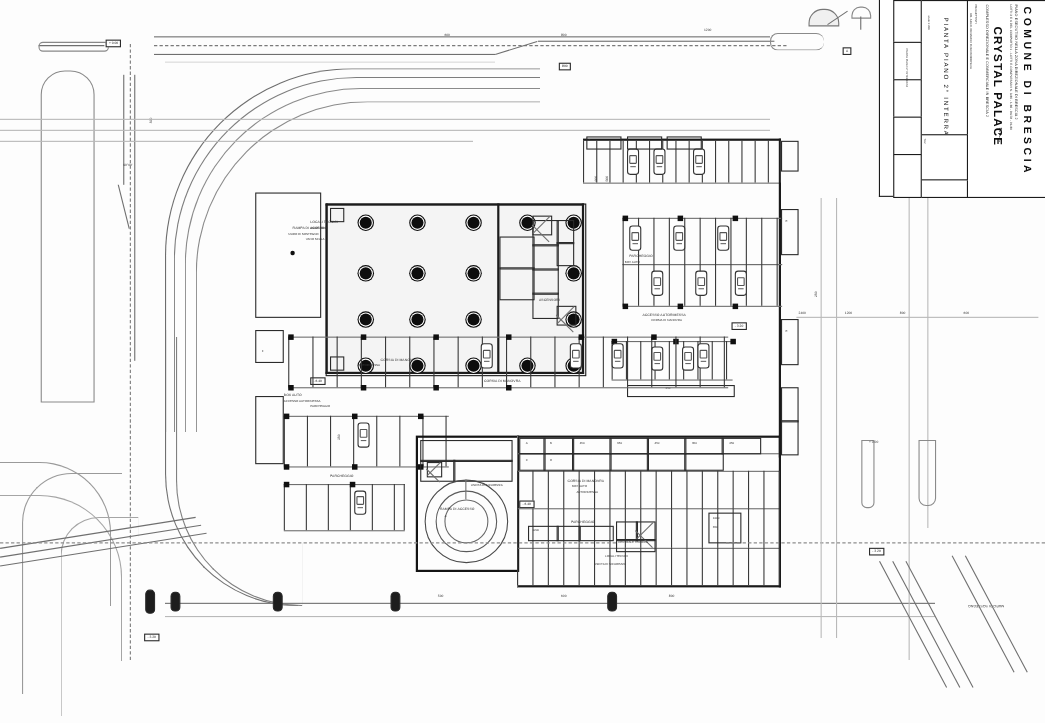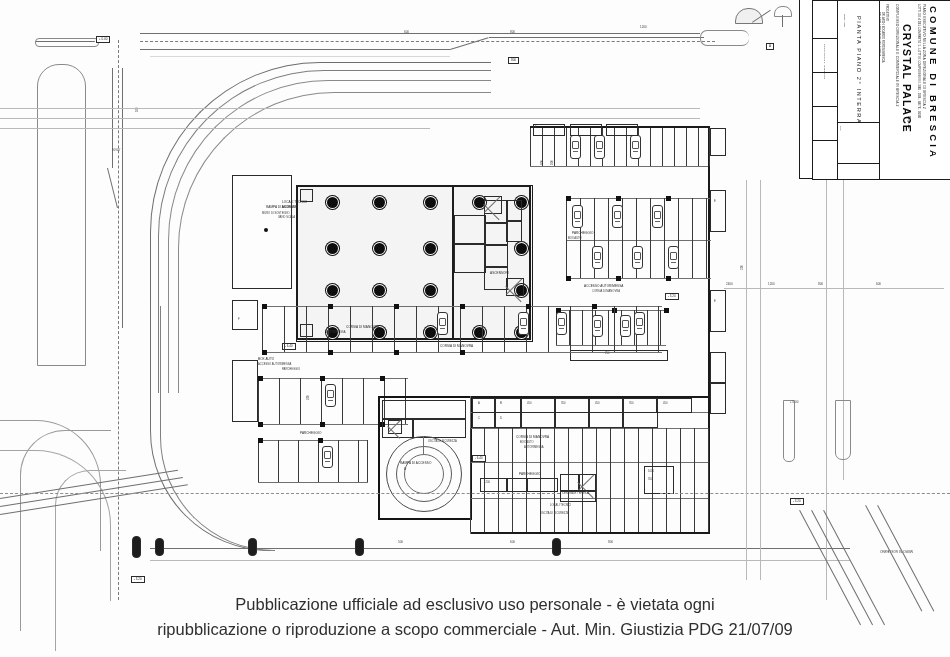--- a/index.html
+++ b/index.html
@@ -631,18 +631,14 @@
 
     <div class="tb-cell" style="left:12px;top:0;width:24px;height:38px;"></div>
     <div class="tb-cell" style="left:12px;top:38px;width:24px;height:34px;"></div>
     <div class="tb-cell" style="left:12px;top:72px;width:24px;height:34px;"></div>
     <div class="tb-cell" style="left:12px;top:106px;width:24px;height:34px;"></div>
     <div class="tb-cell" style="left:12px;top:140px;width:24px;height:38px;"></div>
     <div class="rot tb-mini" style="left:26px;top:44px;">PIANTA PIANO 2° INTERRATO</div>
   </div>
 
 
-  <div id="footer">
-    <div>Pubblicazione ufficiale ad esclusivo uso personale - è vietata ogni</div>
-    <div>ripubblicazione o riproduzione a scopo commerciale - Aut. Min. Giustizia PDG 21/07/09</div>
-  </div>
 
 </div>
 
 </body></html>

